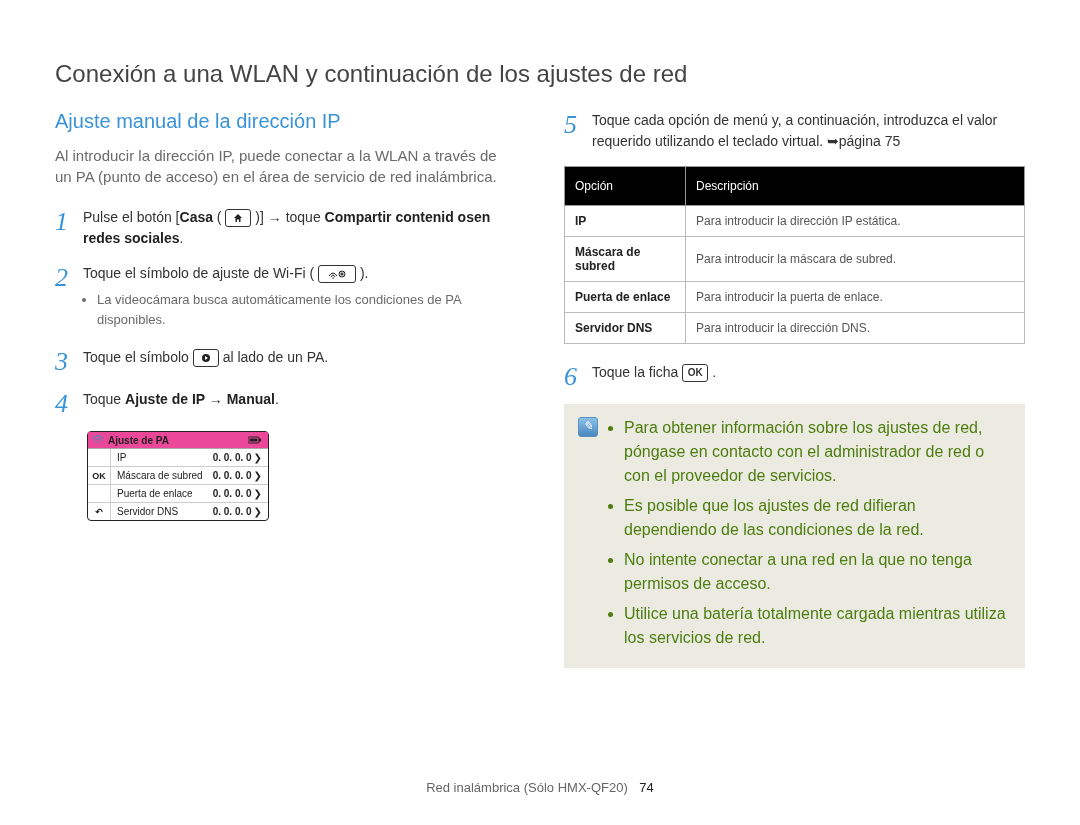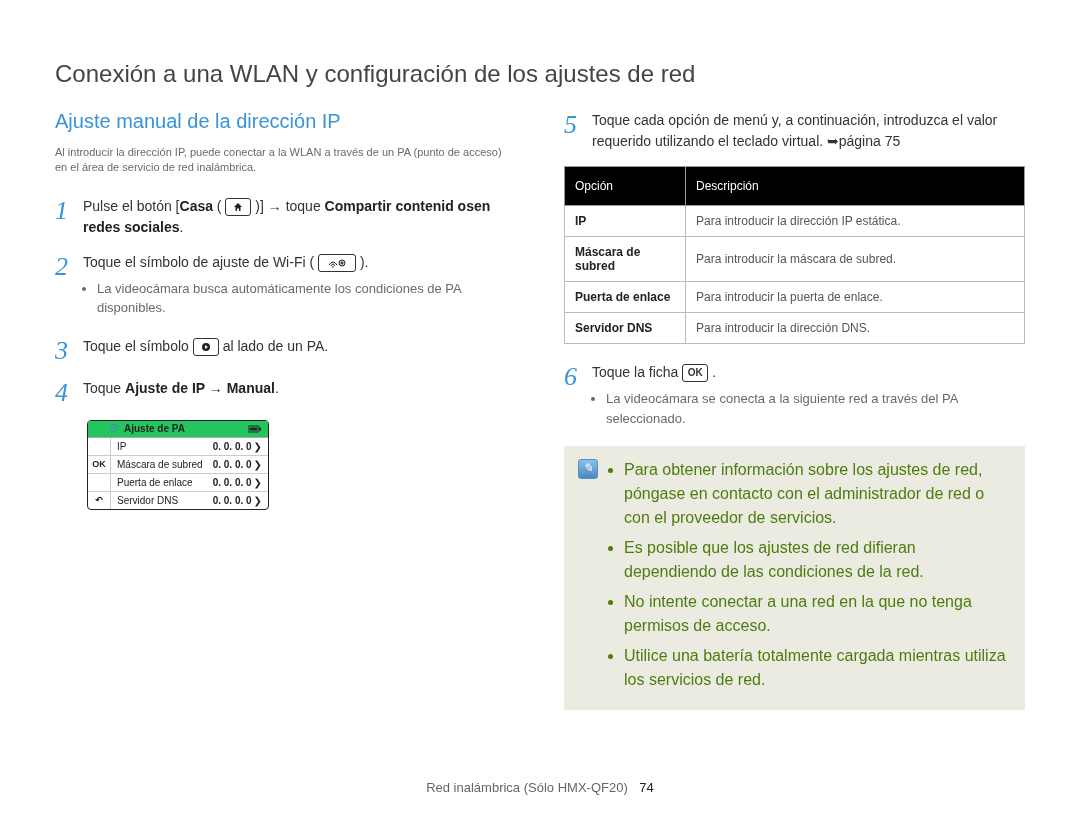--- a/index.html
+++ b/index.html
@@ -26,21 +26,21 @@
     flex:1;
     min-width:0;
   }
   .subhead{
     color:#3893d8;
     font-size:20px;
     margin:0 0 12px 0;
     font-weight:400;
   }
   .intro{
-    font-size:11px;
+    font-size:15px;
     color:#6a6a6a;
     line-height:1.4;
     margin:0 0 20px 0;
   }
   .step{
     display:flex;
     margin:0 0 14px 0;
   }
   .stepnum{
     color:#3893d8;
@@ -88,23 +88,23 @@
     width:180px;
     border:1px solid #222;
     border-radius:4px;
     margin:8px 0 0 32px;
     background:#fff;
     font-size:10px;
   }
   .miniscreen .ms-top{
     display:flex;
     align-items:center;
-    background:#22c55e;
+    background:#ec4899;
     border-bottom:1px solid #aaa;
-    padding:2px 20px;
+    padding:2px 4px;
     position:relative;
   }
   .miniscreen .ms-top .ms-title{font-weight:700;margin-left:4px;}
   .miniscreen .ms-top .ms-battery{
     position:absolute; right:6px; top:3px;
   }
   .ms-body{display:flex;}
   .ms-side{
     width:22px;
     display:flex;
@@ -196,21 +196,21 @@
     left:0;right:0;
     text-align:center;
     font-size:13px;
     color:#666;
   }
   .footer .pnum{margin-left:8px;color:#222;}
 </style>
 </head>
 <body>
 
-<h1 class="title">Conexión a una WLAN y configuración de los ajustes de red</h1>
+<h1 class="title">Conexión a una WLAN y continuación de los ajustes de red</h1>
 
 <div class="cols">
 
   <div class="col">
     <h2 class="subhead">Ajuste manual de la dirección IP</h2>
     <p class="intro">Al introducir la dirección IP, puede conectar a la WLAN a través de un PA (punto de acceso) en el área de servicio de red inalámbrica.</p>
 
     <div class="step">
       <div class="stepnum">1</div>
       <div class="stepbody">
@@ -345,23 +345,20 @@
         </tr>
       </tbody>
     </table>
 
     <div class="step">
       <div class="stepnum">6</div>
       <div class="stepbody">
         <span>Toque la ficha </span>
         <span class="icon-box" style="font-weight:700;">OK</span>
         <span> .</span>
-        <ul class="subbullet">
-          <li>La videocámara se conecta a la siguiente red a través del PA seleccionado.</li>
-        </ul>
       </div>
     </div>
 
     <div class="notebox">
       <div class="note-icon"><span>✎</span></div>
       <ul>
         <li>Para obtener información sobre los ajustes de red, póngase en contacto con el administrador de red o con el proveedor de servicios.</li>
         <li>Es posible que los ajustes de red difieran dependiendo de las condiciones de la red.</li>
         <li>No intente conectar a una red en la que no tenga permisos de acceso.</li>
         <li>Utilice una batería totalmente cargada mientras utiliza los servicios de red.</li>

